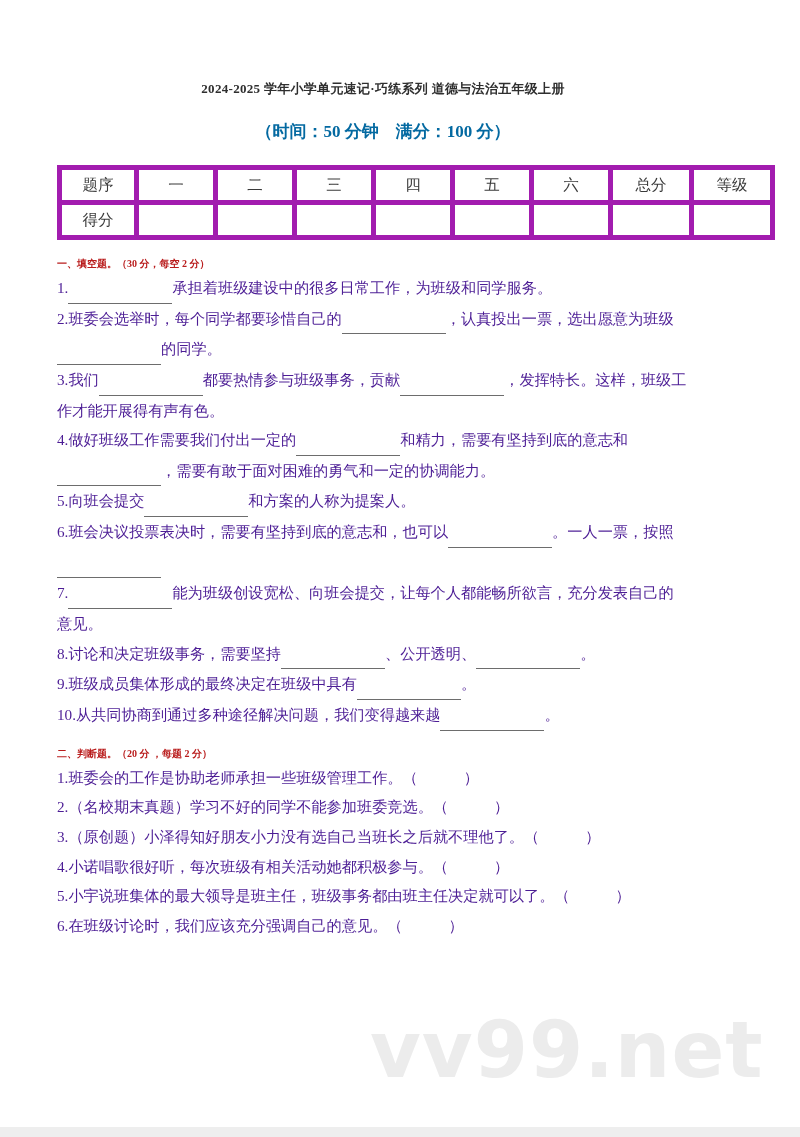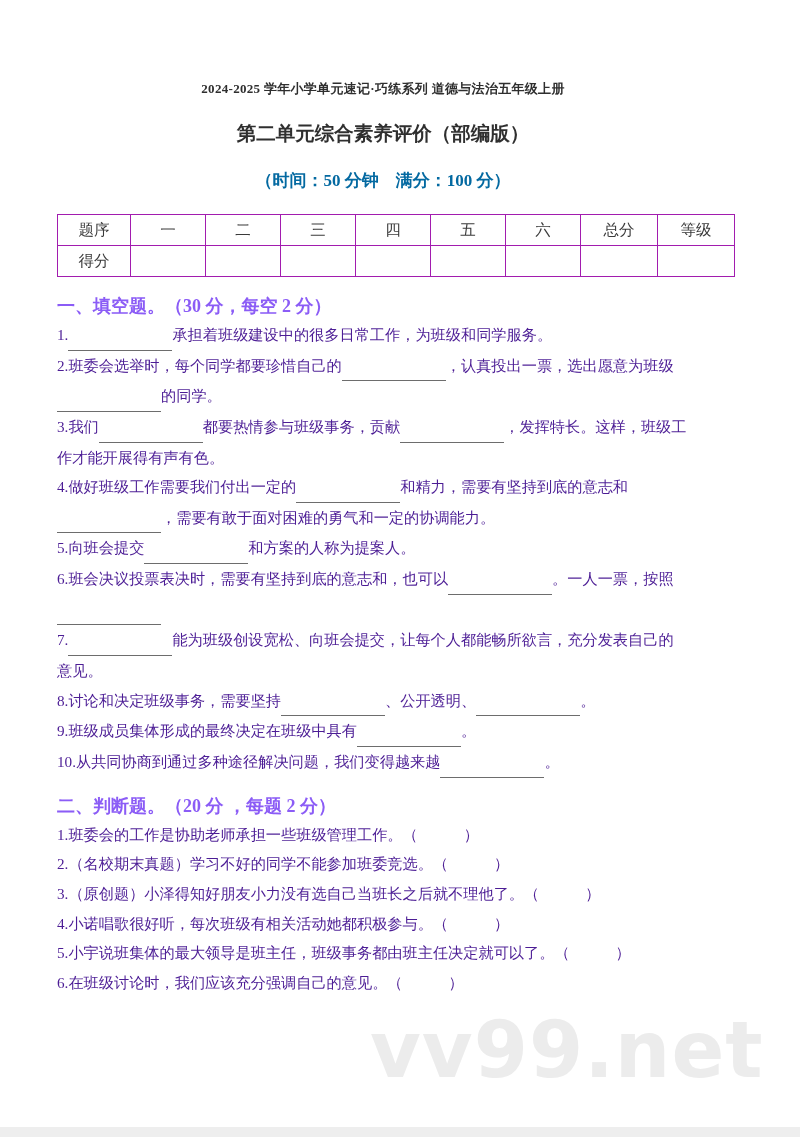--- a/index.html
+++ b/index.html
@@ -78,36 +78,36 @@
   }
 
   
   .score-table {
     margin-top: 22px;
     border-collapse: collapse;
     table-layout: fixed;
     width: 651px;
   }
   .score-table td {
-    border: 1px solid #a21caf;
+    border: 5px solid #a21caf;
     height: 28px;
     text-align: center;
     vertical-align: middle;
     font-size: 15.5px;
     color: #3a3a3a;
   }
   .score-table td.label-cell { width: 70px; }
   .score-table td.num-cell  { width: 72px; }
   .score-table td.wide-cell { width: 74px; }
 
   
   .section-heading {
-    font-size: 18px;
-    font-weight: 700;
-    color: #8b5cf6;
+    font-size: 10px;
+    font-weight: 700;
+    color: #b91c1c;
     margin-top: 17px;
     margin-bottom: 2px;
   }
   .section-heading.second {
     margin-top: 16px;
   }
 
   .q-line {
     font-size: 15.2px;
     line-height: 1.95;
@@ -130,21 +130,20 @@
 </head>
 <body>
 
 <div class="page">
 
   <div class="watermark">vv99.net</div>
 
   <div class="content">
 
     <div class="title-main">2024-2025 学年小学单元速记·巧练系列 道德与法治五年级上册</div>
-    <div class="title-sub">第二单元综合素养评价（部编版）</div>
     <div class="title-meta">（时间：50 分钟　满分：100 分）</div>
 
     <table class="score-table">
       <tbody>
           <tr>
             <td class="label-cell">题序</td>
             <td class="num-cell">一</td>
             <td class="num-cell">二</td>
             <td class="num-cell">三</td>
             <td class="num-cell">四</td>

